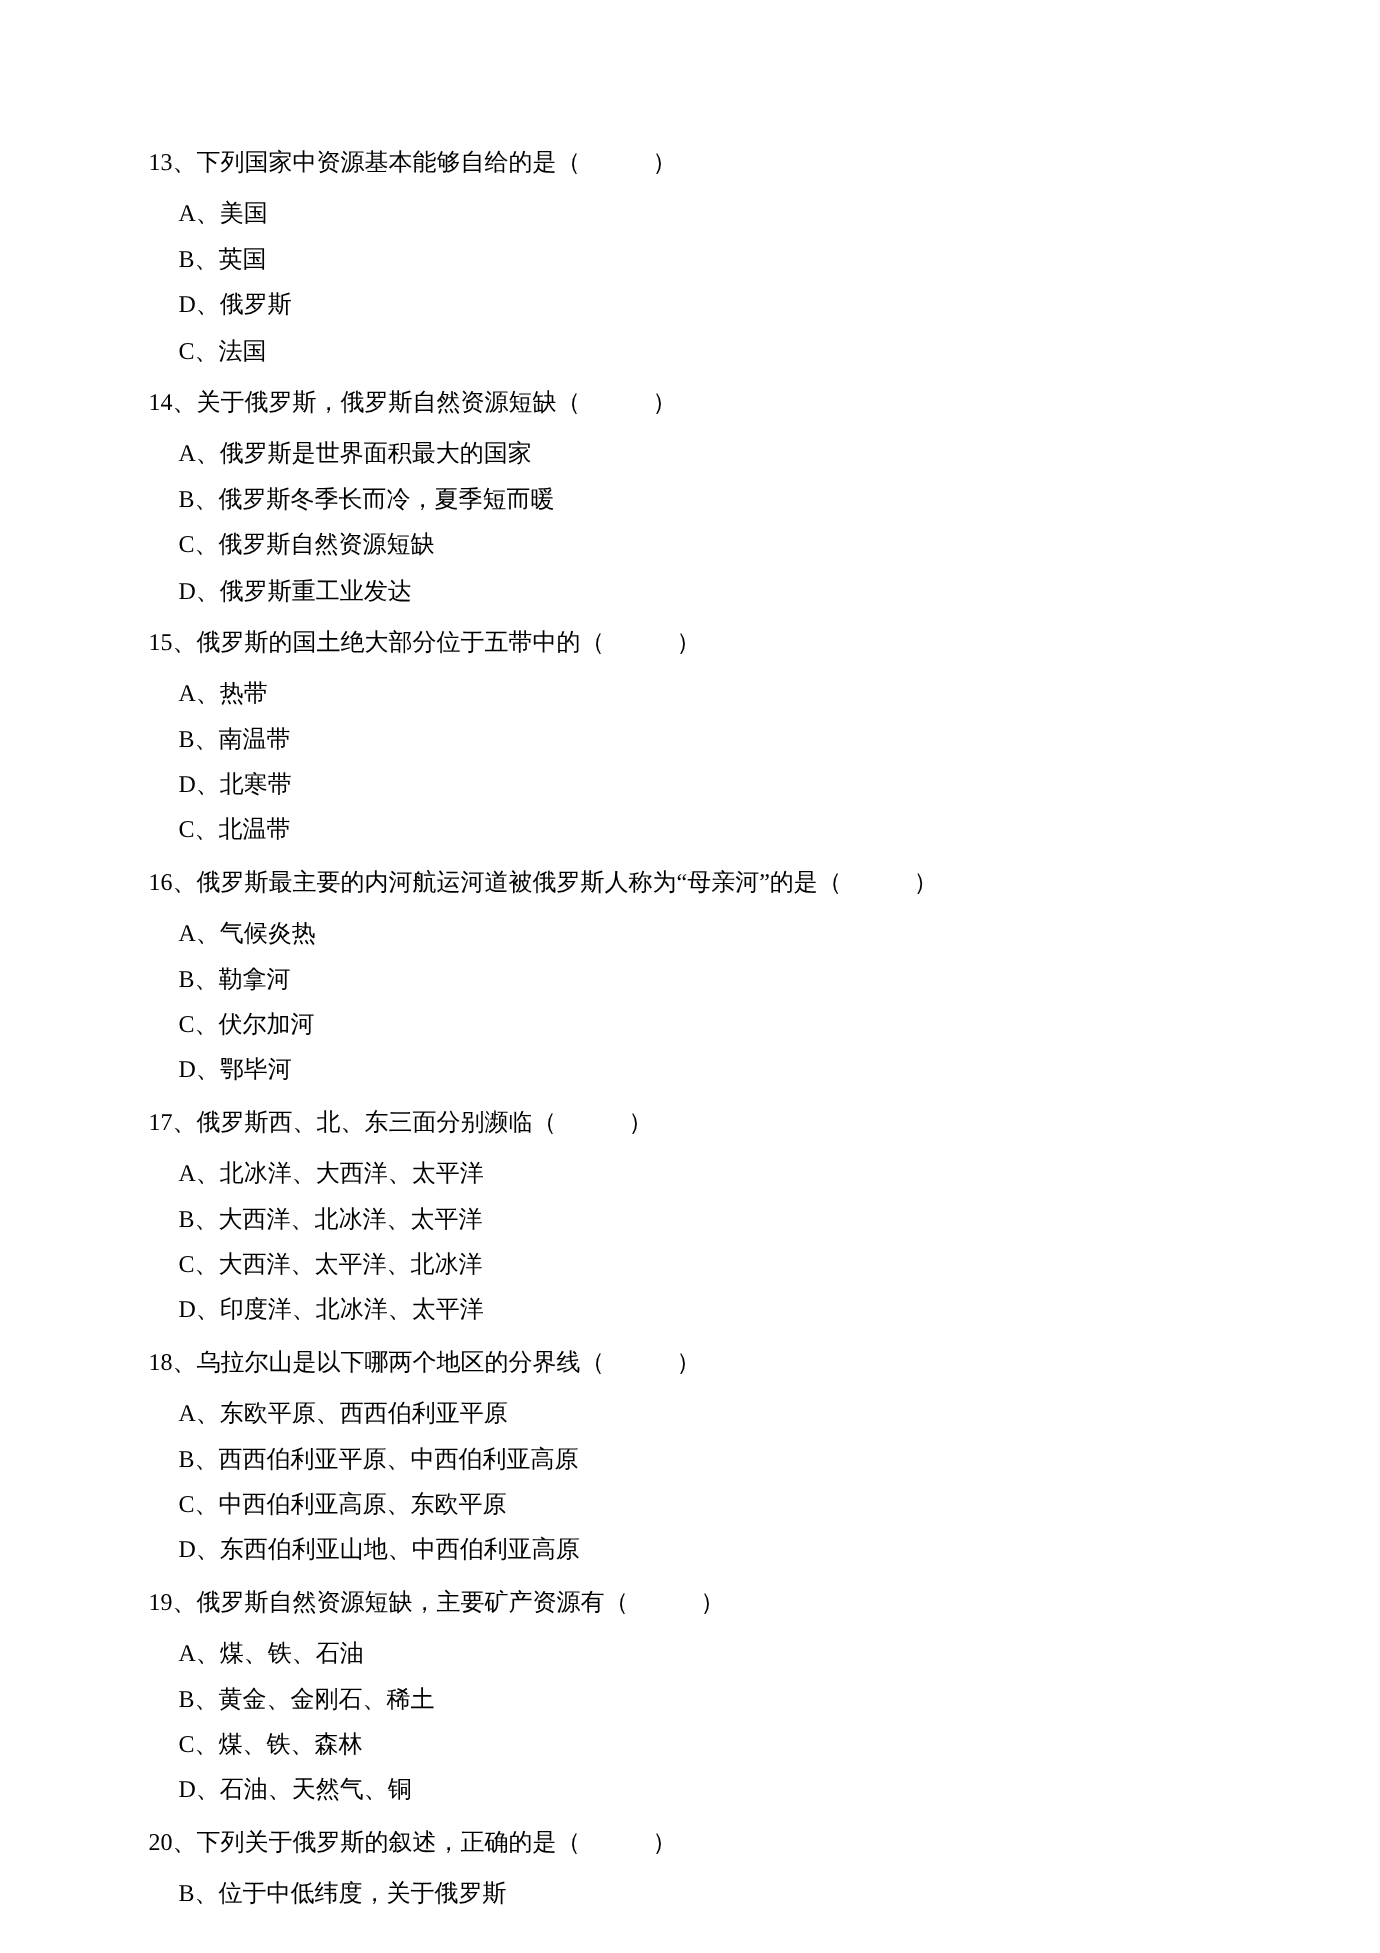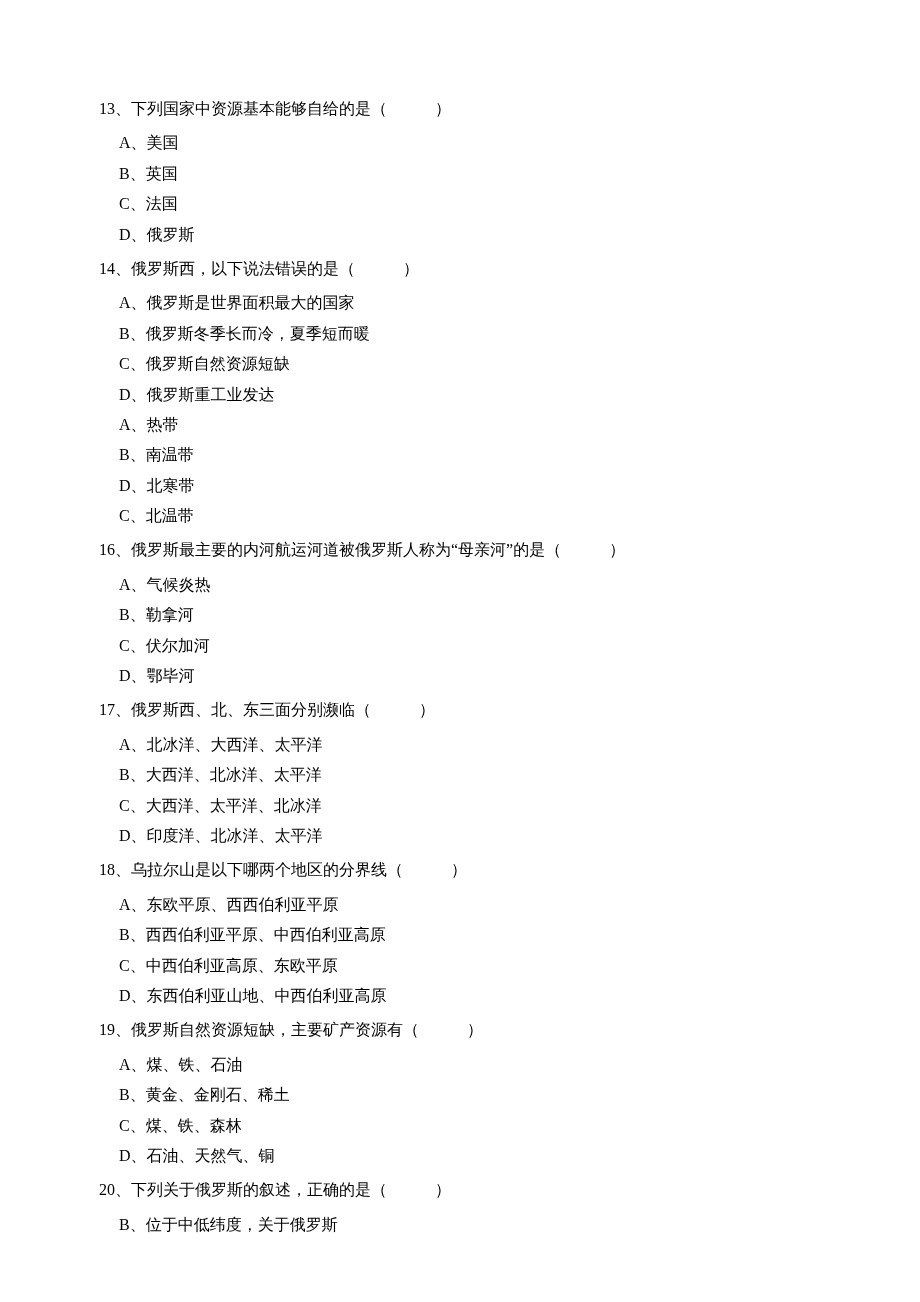--- a/index.html
+++ b/index.html
@@ -26,27 +26,28 @@
     padding: 0 0 0 1.5em;
   }
 </style>
 </head>
 <body>
 
 <div class="page" id="page-root">
     <div class="question-stem"><span>13</span><span>、</span><span>下列国家中资源基本能够自给的是（　　　）</span></div>
     <div class="option"><span>A</span><span>、</span><span>美国</span></div>
     <div class="option"><span>B</span><span>、</span><span>英国</span></div>
+    <div class="option"><span>D</span><span>、</span><span>俄罗斯</span></div>
     <div class="option"><span>C</span><span>、</span><span>法国</span></div>
-    <div class="option"><span>D</span><span>、</span><span>俄罗斯</span></div>
-    <div class="question-stem"><span>14</span><span>、</span><span>俄罗斯西，以下说法错误的是（　　　）</span></div>
+    <div class="question-stem"><span>14</span><span>、</span><span>关于俄罗斯，俄罗斯自然资源短缺（　　　）</span></div>
     <div class="option"><span>A</span><span>、</span><span>俄罗斯是世界面积最大的国家</span></div>
     <div class="option"><span>B</span><span>、</span><span>俄罗斯冬季长而冷，夏季短而暖</span></div>
     <div class="option"><span>C</span><span>、</span><span>俄罗斯自然资源短缺</span></div>
     <div class="option"><span>D</span><span>、</span><span>俄罗斯重工业发达</span></div>
+    <div class="question-stem"><span>15</span><span>、</span><span>俄罗斯的国土绝大部分位于五带中的（　　　）</span></div>
     <div class="option"><span>A</span><span>、</span><span>热带</span></div>
     <div class="option"><span>B</span><span>、</span><span>南温带</span></div>
     <div class="option"><span>D</span><span>、</span><span>北寒带</span></div>
     <div class="option"><span>C</span><span>、</span><span>北温带</span></div>
     <div class="question-stem"><span>16</span><span>、</span><span>俄罗斯最主要的内河航运河道被俄罗斯人称为“母亲河”的是（　　　）</span></div>
     <div class="option"><span>A</span><span>、</span><span>气候炎热</span></div>
     <div class="option"><span>B</span><span>、</span><span>勒拿河</span></div>
     <div class="option"><span>C</span><span>、</span><span>伏尔加河</span></div>
     <div class="option"><span>D</span><span>、</span><span>鄂毕河</span></div>
     <div class="question-stem"><span>17</span><span>、</span><span>俄罗斯西、北、东三面分别濒临（　　　）</span></div>

